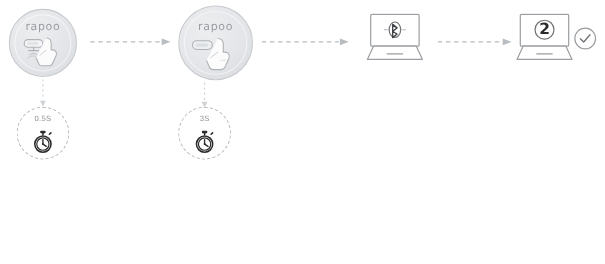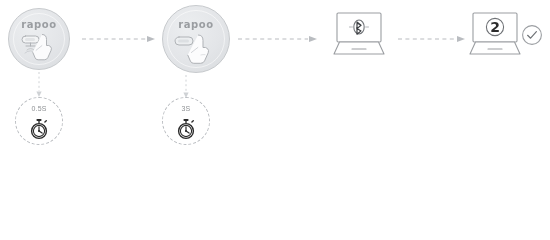--- a/index.html
+++ b/index.html
@@ -42,21 +42,21 @@
   .puck-logo {
     position: absolute;
     top: 10px;
     left: 0;
     width: 100%;
     text-align: center;
     font-size: 10px;
     letter-spacing: 0.6px;
     color: #9a9da1;
     font-family: "DejaVu Sans", sans-serif;
-    font-weight: 700;
+    font-weight: 400;
     user-select: none;
   }
   .puck-art {
     position: absolute;
     left: 9px;
     top: 24px;
     width: 44px;
     height: 32px;
   }
 

